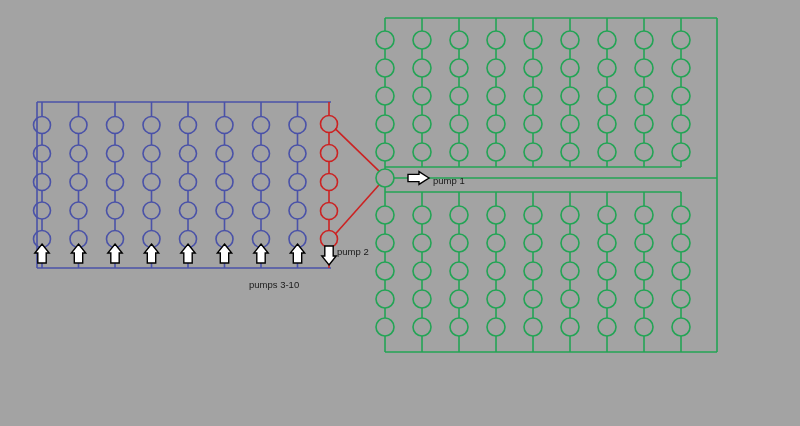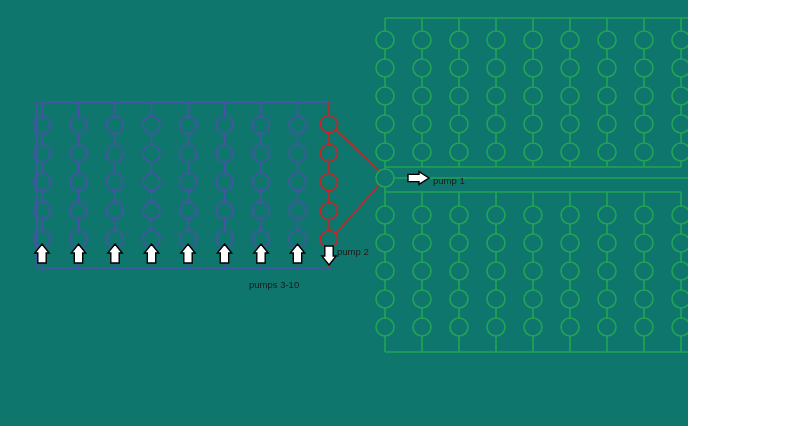--- a/index.html
+++ b/index.html
@@ -5,23 +5,23 @@
   html, body {
     margin: 0;
     padding: 0;
     background: #ffffff;
   }
   body {
     font-family: "Liberation Sans", sans-serif;
   }
   #canvas {
     position: relative;
-    width: 688px;
+    width: 800px;
     height: 426px;
-    background: #0f766e;
+    background: #a3a3a3;
     overflow: hidden;
   }
   #diagram-svg {
     position: absolute;
     left: 0;
     top: 0;
     width: 800px;
     height: 426px;
   }
   .lbl {

